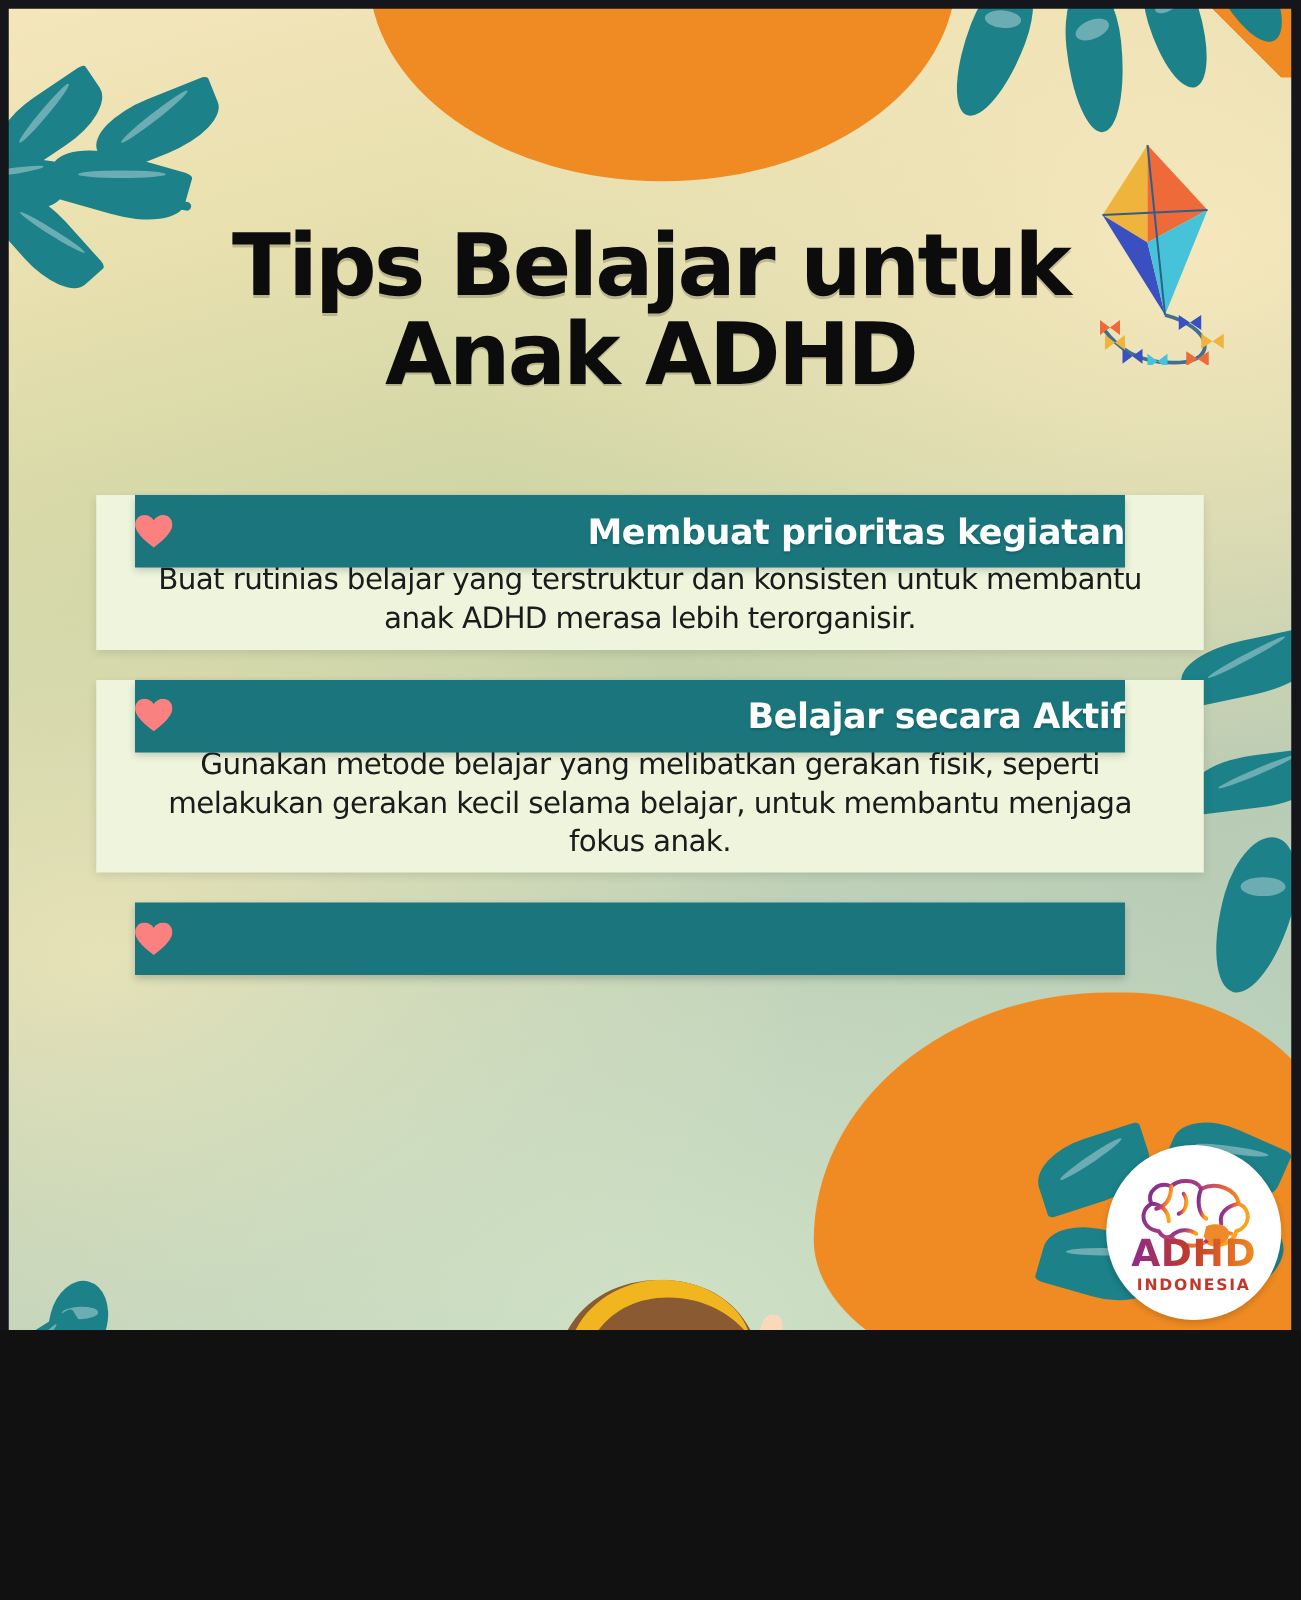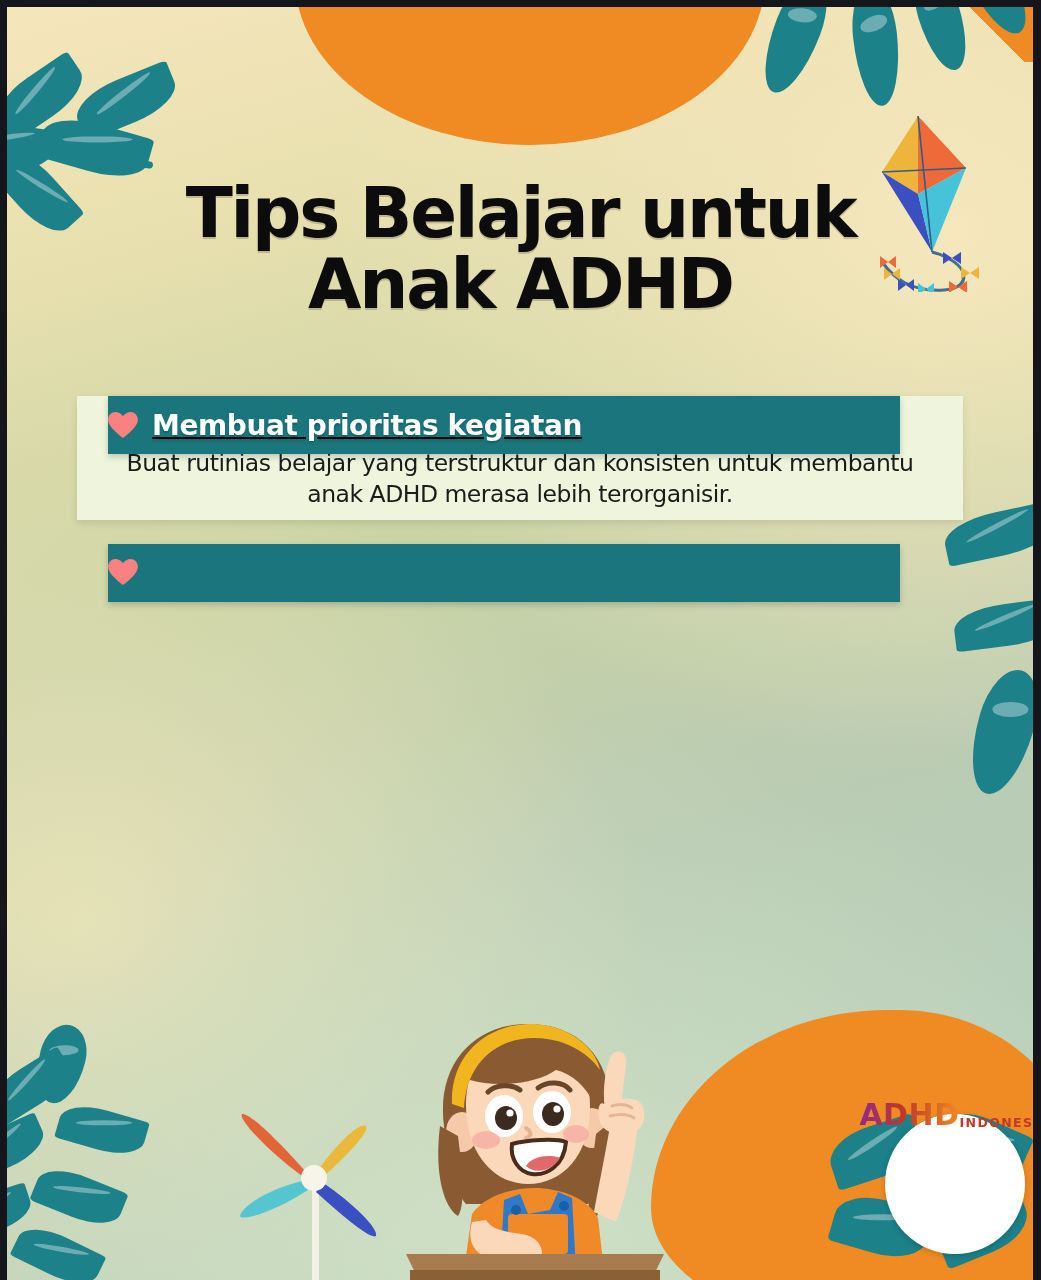--- a/index.html
+++ b/index.html
@@ -1,21 +1,21 @@
 <!DOCTYPE html>
 <html><head>
 <meta charset="utf-8">
 <style>
   * { margin:0; padding:0; box-sizing:border-box; }
   html,body { background:#111; }
   body { font-family:"Liberation Sans", sans-serif; }
 
   .poster{
     position:relative;
-    width:1041px; height:1280px;
+    width:1041px; height:1064px;
     overflow:hidden;
     background:
       radial-gradient(120% 80% at 50% 100%, #cfe0c4 0%, rgba(207,224,196,0) 55%),
       radial-gradient(90% 60% at 8% 72%, #e8e2b6 0%, rgba(232,226,182,0) 60%),
       radial-gradient(100% 70% at 92% 18%, #f6e7bd 0%, rgba(246,231,189,0) 60%),
       linear-gradient(165deg, #f5e6bc 0%, #e8e0ae 18%, #c9d3a4 42%, #b9cbb3 65%, #b9d2c2 100%);
   }
   .topbar{ position:absolute; left:0; top:0; width:100%; height:7px; background:#14161c; z-index:60;}
   .edgeL{ position:absolute; left:0; top:0; width:7px; height:100%; background:#14161c; z-index:60;}
   .edgeR{ position:absolute; right:0; top:0; width:8px; height:100%; background:#14161c; z-index:60;}
@@ -87,25 +87,24 @@
     background:#eef5dc;
     padding:46px 34px 9px 34px;
     min-height:108px;
     box-shadow:0 3px 7px rgba(40,50,30,.13);
   }
   .card-head{
     position:absolute;
     left:108px; right:141px; top:0;
     height:58px;
     background:#1a767c;
-    display:flex; align-items:center; justify-content:flex-start;
+    display:flex; align-items:center; justify-content:space-between;
     gap:14px;
     z-index:3;
     box-shadow:0 3px 6px rgba(20,40,40,.22);
-    text-decoration:underline;
   }
   .card-head .heart{ width:30px; height:27px; flex:0 0 auto; }
   .card-head .ttl{
     color:#ffffff;
     font-family:"DejaVu Sans", sans-serif;
     font-weight:bold;
     font-size:28px;
     letter-spacing:-.4px;
     white-space:nowrap;
     text-shadow:0 2px 2px rgba(0,0,0,.18);
@@ -120,25 +119,25 @@
     padding-top:6px;
   }
 
   
   .c1 .card-head{ left:108px; right:141px; }
   .c2 .card-head{ left:108px; right:141px; }
   .c3 .card-head{ left:108px; right:141px; }
 
   
   .logo{
-    position:absolute; right:16px; bottom:26px;
+    position:absolute; right:16px; bottom:8px;
     width:140px; height:140px; border-radius:50%;
     background:#ffffff;
     z-index:30;
-    display:flex; flex-direction:row; justify-content:center;
+    display:flex; flex-direction:column; align-items:center; justify-content:center;
     box-shadow:0 2px 6px rgba(0,0,0,.18);
   }
   .logo .brain{ width:96px; height:62px; margin-top:4px;}
   .logo .lg-main{
     font-family:"DejaVu Sans", sans-serif; font-weight:bold;
     font-size:30px; letter-spacing:.5px; line-height:1;
     margin-top:-14px;
     background:linear-gradient(90deg,#8e2a8e 0%,#c0392b 45%,#f08b22 100%);
     -webkit-background-clip:text; background-clip:text; color:transparent;
   }
@@ -233,20 +232,31 @@
         <svg class="heart" viewBox="0 0 32 29">
           <path d="M16 28 C 5 19.5, 0 13.5, 0 8.3 C 0 3.6, 3.5 0, 8 0 C 11 0, 14.3 1.7, 16 4.6 C 17.7 1.7, 21 0, 24 0 C 28.5 0, 32 3.6, 32 8.3 C 32 13.5, 27 19.5, 16 28 Z" fill="#fb8080"></path>
         </svg>
         <span class="ttl">Membuat prioritas kegiatan</span>
       </div>
       <div class="card-body">
         <div class="card-text">Buat rutinias belajar yang terstruktur dan konsisten untuk membantu anak ADHD merasa lebih terorganisir.</div>
       </div>
     </div>
 
+    <div class="card c2">
+      <div class="card-head">
+        <svg class="heart" viewBox="0 0 32 29">
+          <path d="M16 28 C 5 19.5, 0 13.5, 0 8.3 C 0 3.6, 3.5 0, 8 0 C 11 0, 14.3 1.7, 16 4.6 C 17.7 1.7, 21 0, 24 0 C 28.5 0, 32 3.6, 32 8.3 C 32 13.5, 27 19.5, 16 28 Z" fill="#fb8080"></path>
+        </svg>
+        <span class="ttl">Belajar secara Aktif</span>
+      </div>
+      <div class="card-body" style="min-height:140px;">
+        <div class="card-text">Gunakan metode belajar yang melibatkan gerakan fisik, seperti melakukan gerakan kecil selama belajar, untuk membantu menjaga fokus anak.</div>
+      </div>
+    </div>
 
     <div class="card c3">
       <div class="card-head">
         <svg class="heart" viewBox="0 0 32 29">
           <path d="M16 28 C 5 19.5, 0 13.5, 0 8.3 C 0 3.6, 3.5 0, 8 0 C 11 0, 14.3 1.7, 16 4.6 C 17.7 1.7, 21 0, 24 0 C 28.5 0, 32 3.6, 32 8.3 C 32 13.5, 27 19.5, 16 28 Z" fill="#fb8080"></path>
         </svg>
       </div>
     </div>
 
   </div>

